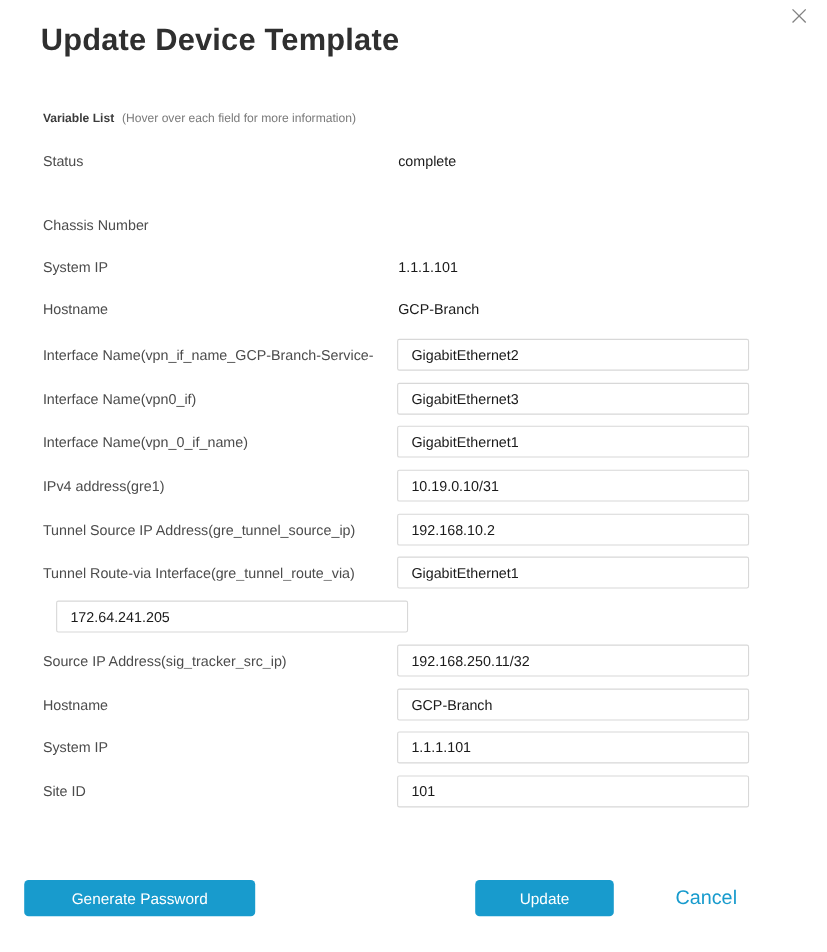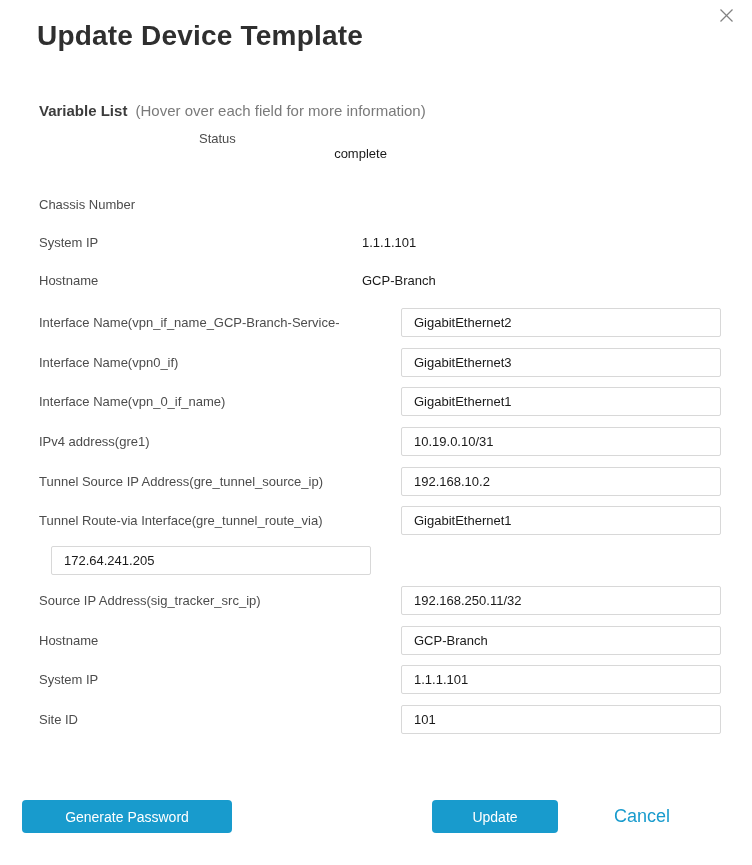--- a/index.html
+++ b/index.html
@@ -24,32 +24,32 @@
     position:absolute; left:37px; top:20px;
     font-size:28px; font-weight:700; letter-spacing:.2px;
     color:var(--title-color);
   }
   .close-btn {
     position:absolute; top:6px; right:15px; width:22px; height:22px;
     display:flex; align-items:center; justify-content:center; cursor:pointer;
   }
 
   .section-heading {
-    position:absolute; left:39px; top:102px; font-size:15px;
+    position:absolute; left:39px; top:102px; font-size:11px;
     color:var(--label-color); white-space:nowrap;
   }
   .section-heading .heading-strong { font-weight:bold; color:#3c3c3c; }
   .section-heading .heading-hint { font-weight:normal; color:var(--hint-color); margin-left:4px; }
 
   .form { position:absolute; left:39px; top:131px; width:630px; }
   .row { display:flex; align-items:center; height:30px; }
   .row.static { margin-bottom:8px; }
-  .row.static.gap-after { margin-bottom:28px;flex-direction:column; }
+  .row.static.gap-after { margin-bottom:28px; }
   .row.static.last-static { margin-bottom:12.5px; }
-  .row.input-row { margin-bottom:9.7px;gap:40px; }
+  .row.input-row { margin-bottom:9.7px; }
 
   .field-label {
     flex:none; width:310px; overflow:hidden; white-space:nowrap;
     font-size:13px; color:var(--label-color);
   }
   .field-value {
     margin-left:13px; font-size:13px; color:var(--value-color); white-space:nowrap;
   }
   .field-input {
     flex:none; width:320px; height:29px;

